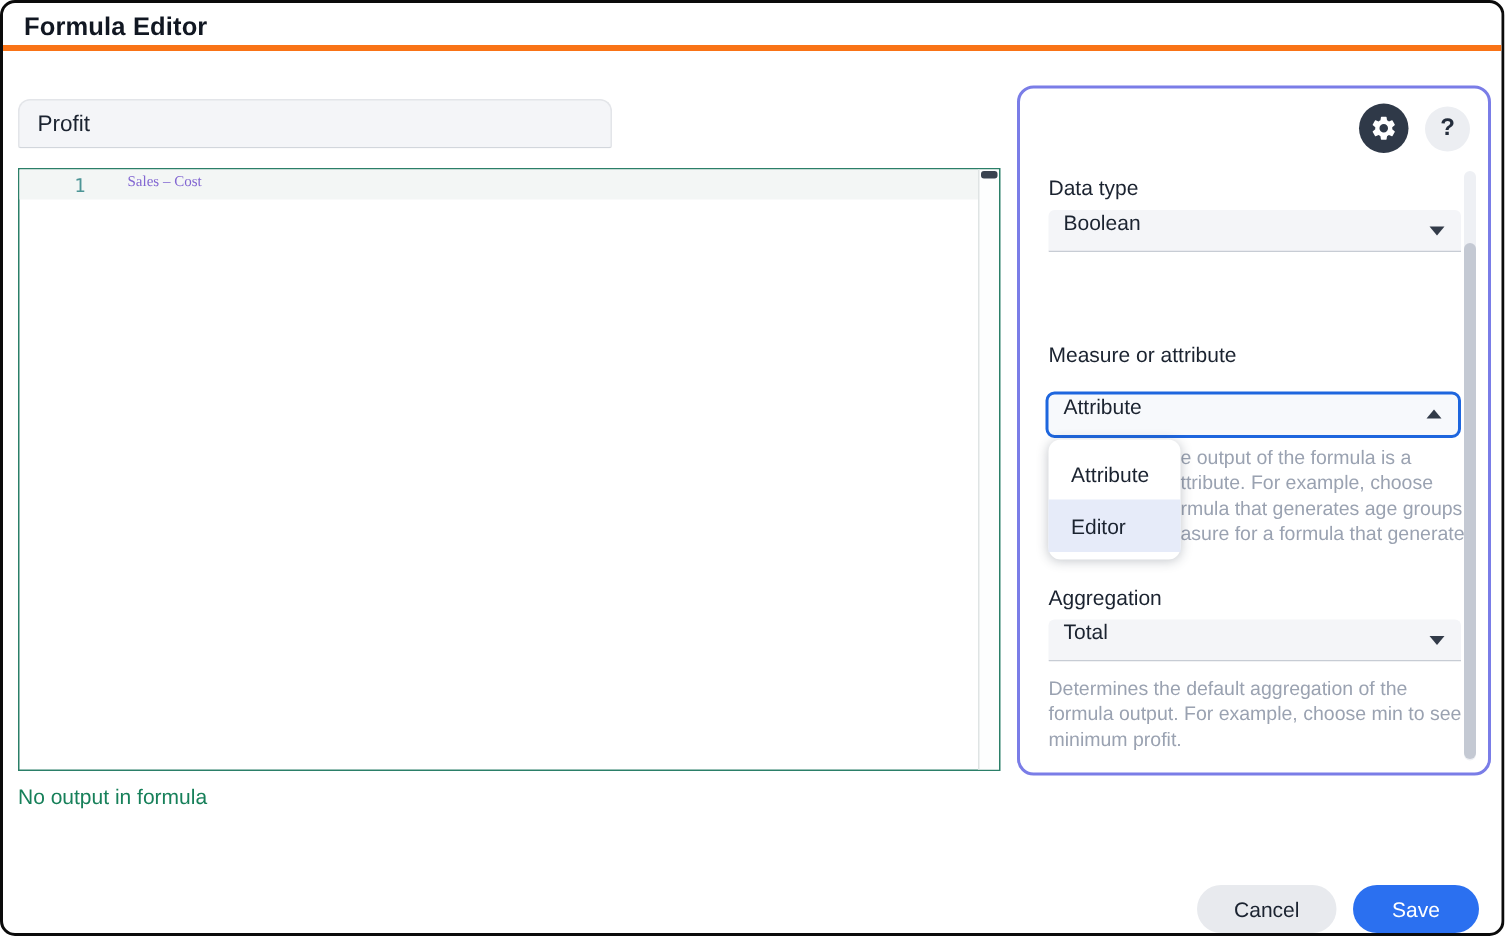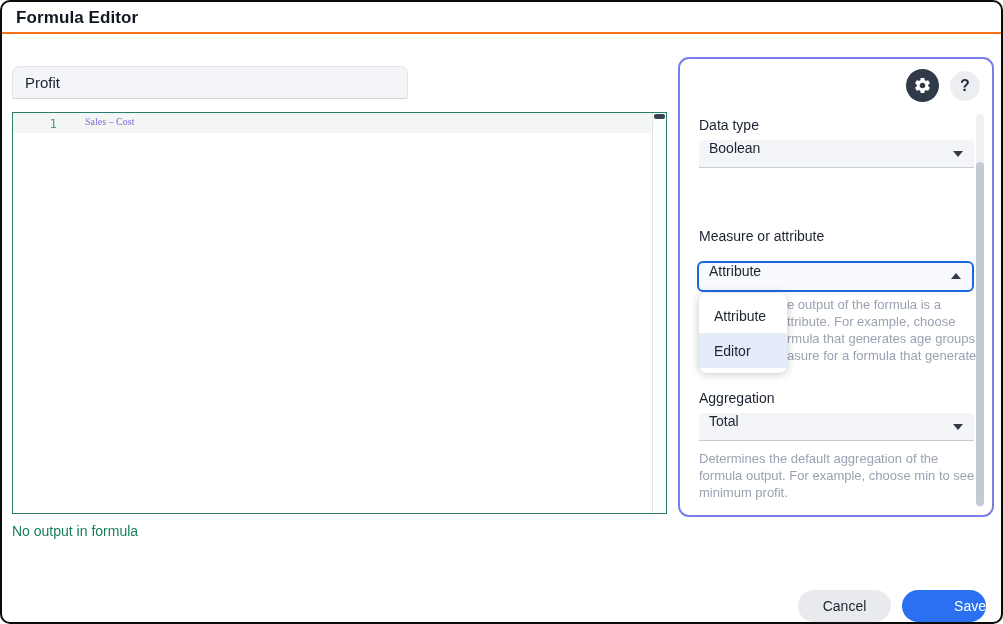--- a/index.html
+++ b/index.html
@@ -4,21 +4,21 @@
 <style>
   * { margin:0; padding:0; box-sizing:border-box; }
   html,body { width:1003px; height:624px; background:#fff; overflow:hidden;
               font-family:"Liberation Sans", sans-serif; }
   .window {
     position:relative; width:1003px; height:624px; background:#fff;
     border:2.5px solid #0b0b0b; border-radius:10px; overflow:hidden;
   }
   
   .header { position:absolute; left:0; top:0; right:0; height:32px;
-            border-bottom:2px solid #f97316;text-decoration:underline; }
+            border-bottom:4px solid #f97316;text-decoration:underline; }
   .title { position:absolute; left:14px; top:6px; font-size:17px; font-weight:700;
            color:#111722; letter-spacing:.1px; }
   
   .name-input {
     position:absolute; left:10px; top:64px; width:396px; height:33px;
     background:#f4f5f8; border:1px solid #e3e5e9; border-bottom:1px solid #d2d6dc;
     border-radius:8px 8px 2px 2px; padding:0 12px; font-size:15px; color:#1b2330;
     font-family:"Liberation Sans", sans-serif; outline:none;
   }
   
@@ -71,21 +71,21 @@
             font-size:14px; color:#1b2330; cursor:pointer; }
   .option.highlighted { background:#e6ebf9; }
   .panel-scroll-track { position:absolute; left:296px; top:55px; width:8px;
                         height:393px; background:#eef0f4; border-radius:4px; }
   .panel-scroll-thumb { position:absolute; left:0; top:48px; width:8px;
                         height:344px; background:#c4c9d3; border-radius:4px; }
   
   .btn { position:absolute; top:580px; height:32px; border:none; border-radius:16px;
          font-size:14px; cursor:pointer; font-family:"Liberation Sans", sans-serif;margin-top:8px; }
   .btn.cancel { left:796px; width:93px; background:#e8eaee; color:#1b2330; }
-  .btn.save { left:900px; width:84px; background:#2b70f0; color:#fff;text-align:right; }
+  .btn.save { left:900px; width:84px; background:#2b70f0; color:#fff; }
 </style>
 </head>
 <body>
 
 <div class="window">
 
   <div class="header">
     <div class="title">Formula Editor</div>
   </div>
 

